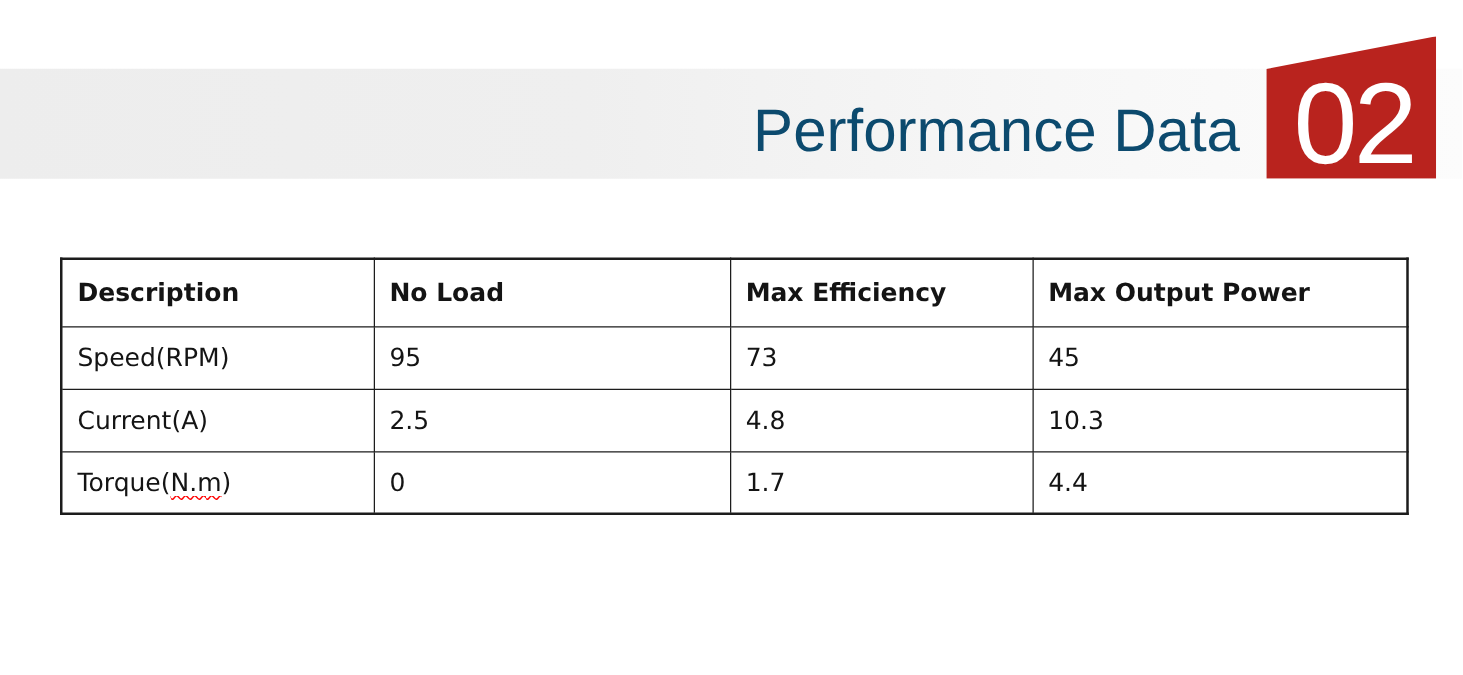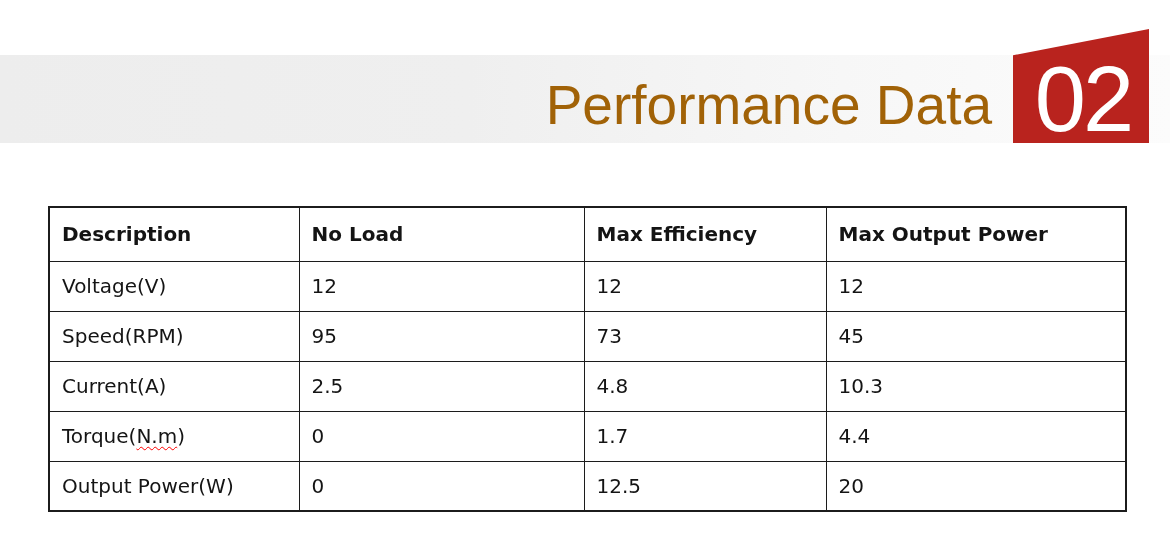--- a/index.html
+++ b/index.html
@@ -21,22 +21,22 @@
     width: 1170px; height: 88px;
     background: linear-gradient(90deg, #ededed 0%, #efefef 40%, #f7f7f7 72%, #fcfcfc 100%);
   }
   .title {
     position: absolute;
     top: 55px; height: 88px;
     right: 178px;
     display: flex;
     align-items: center;
     padding-top: 12px;
-    font-size: 55px;
-    color: #a16207;
+    font-size: 48px;
+    color: #0c4a6e;
     white-space: nowrap;
     margin-left: 36px;
   }
   
   .badge {
     position: absolute;
     left: 1013px; top: 29px;
     width: 136px; height: 114px;
     background: #b9231e;
     clip-path: polygon(0 23%, 100% 0, 100% 100%, 0 100%);
@@ -110,26 +110,20 @@
     </colgroup>
     <thead>
       <tr>
         <th>Description</th>
         <th>No Load</th>
         <th>Max Efficiency</th>
         <th>Max Output Power</th>
       </tr>
     </thead>
     <tbody id="table-body">
-    <tr>
-      <td><span class="lbl-pre">Voltage(V)</span><span class="lbl-post"></span></td>
-      <td class="val-cell">12</td>
-      <td class="val-cell">12</td>
-      <td class="val-cell">12</td>
-    </tr>
 
     <tr>
       <td><span class="lbl-pre">Speed(RPM)</span><span class="lbl-post"></span></td>
       <td class="val-cell">95</td>
       <td class="val-cell">73</td>
       <td class="val-cell">45</td>
     </tr>
 
     <tr>
       <td><span class="lbl-pre">Current(A)</span><span class="lbl-post"></span></td>
@@ -138,22 +132,16 @@
       <td class="val-cell">10.3</td>
     </tr>
 
     <tr>
       <td><span class="lbl-pre">Torque(</span><span class="lbl-mark spell-error">N.m</span><span class="lbl-post">)</span></td>
       <td class="val-cell">0</td>
       <td class="val-cell">1.7</td>
       <td class="val-cell">4.4</td>
     </tr>
 
-    <tr>
-      <td><span class="lbl-pre">Output Power(W)</span><span class="lbl-post"></span></td>
-      <td class="val-cell">0</td>
-      <td class="val-cell">12.5</td>
-      <td class="val-cell">20</td>
-    </tr>
   </tbody>
   </table>
 
 </div>
 
 </body></html>

